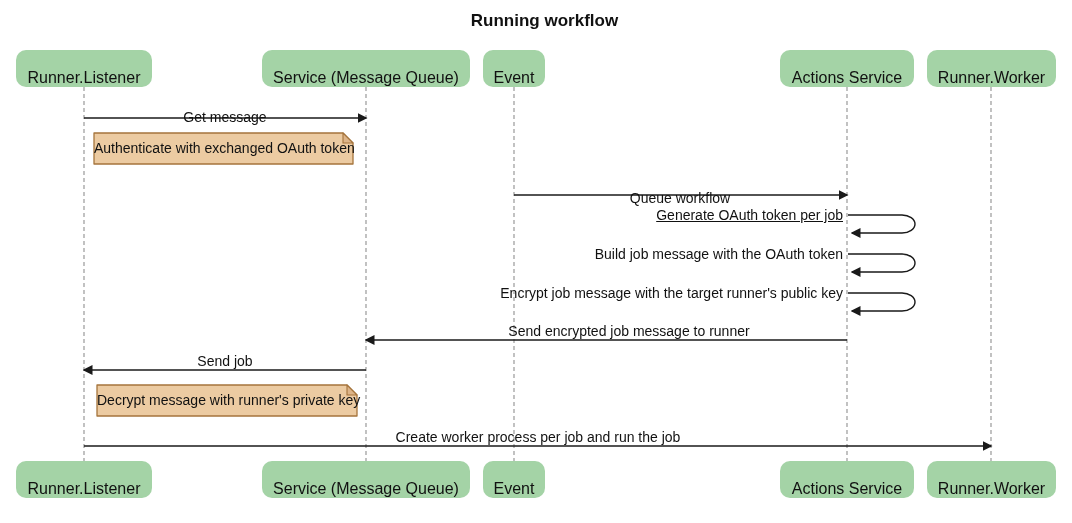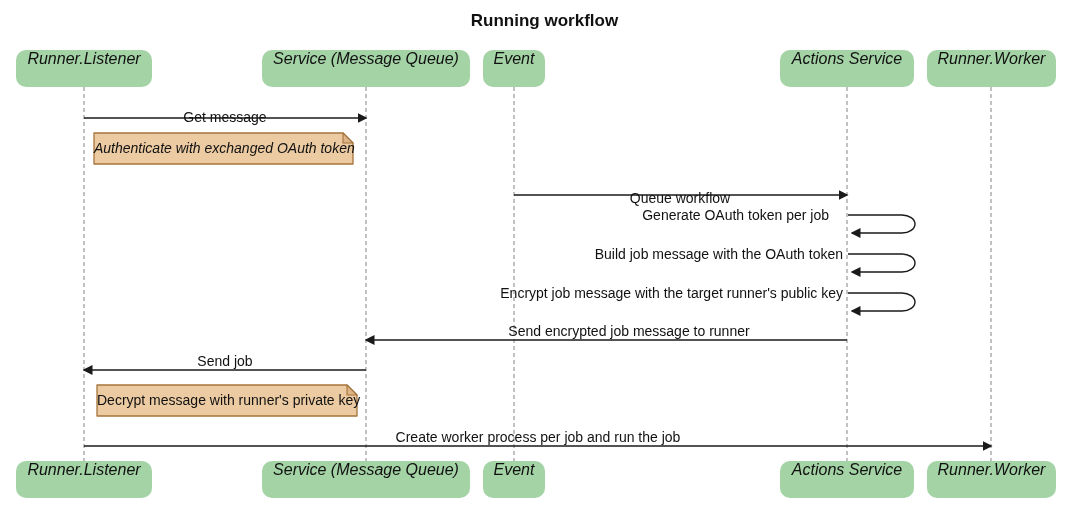--- a/index.html
+++ b/index.html
@@ -67,26 +67,25 @@
     stroke-linejoin: round;
   }
   #arrowhead path { fill: var(--arrow); }
 
   .participant {
     position: absolute;
     height: 37px;
     background: var(--participant-fill);
     border-radius: 10px;
     display: flex;
-    align-items: flex-start;
+    align-items: flex-end;
     justify-content: center;
     font-size: 16px;
     color: var(--text);
     white-space: nowrap;
-    font-style: italic;
   }
   .row-top .participant { top: 50px; }
   .row-bottom .participant { top: 461px; }
 
   .msg-label {
     position: absolute;
     font-size: 14px;
     color: var(--text);
     white-space: nowrap;
     text-align: center;
@@ -172,23 +171,23 @@
     <div class="participant" style="left:780px; width:134px;">
       <span>Actions Service</span>
     </div>
     <div class="participant" style="left:927px; width:129px;">
       <span>Runner.Worker</span>
     </div>
   </div>
 
   <div class="msg-label" style="left:25px;  top:110px; width:400px;">Get message</div>
   <div class="msg-label" style="left:480px; top:179px; width:400px;margin-top:12px;">Queue workflow</div>
-  <div class="msg-label right-aligned" style="right:243px; top:208px;">Generate OAuth token per job</div>
+  <div class="msg-label right-aligned" style="right:229px; top:208px;text-decoration:underline;">Generate OAuth token per job</div>
   <div class="msg-label right-aligned" style="right:229px; top:247px;">Build job message with the OAuth token</div>
   <div class="msg-label right-aligned" style="right:229px; top:286px;margin-left:26px;">Encrypt job message with the target runner's public key</div>
   <div class="msg-label" style="left:429px; top:324px; width:400px;">Send encrypted job message to runner</div>
   <div class="msg-label" style="left:25px;  top:354px; width:400px;">Send job</div>
   <div class="msg-label" style="left:338px; top:430px; width:400px;">Create worker process per job and run the job</div>
 
-  <div class="note-label" style="left:94px; top:141px; width:259px;font-style:italic;">Authenticate with exchanged OAuth token</div>
+  <div class="note-label" style="left:94px; top:141px; width:259px;">Authenticate with exchanged OAuth token</div>
   <div class="note-label" style="left:97px; top:393px; width:260px;">Decrypt message with runner's private key</div>
 
 </div>
 
 </body></html>

